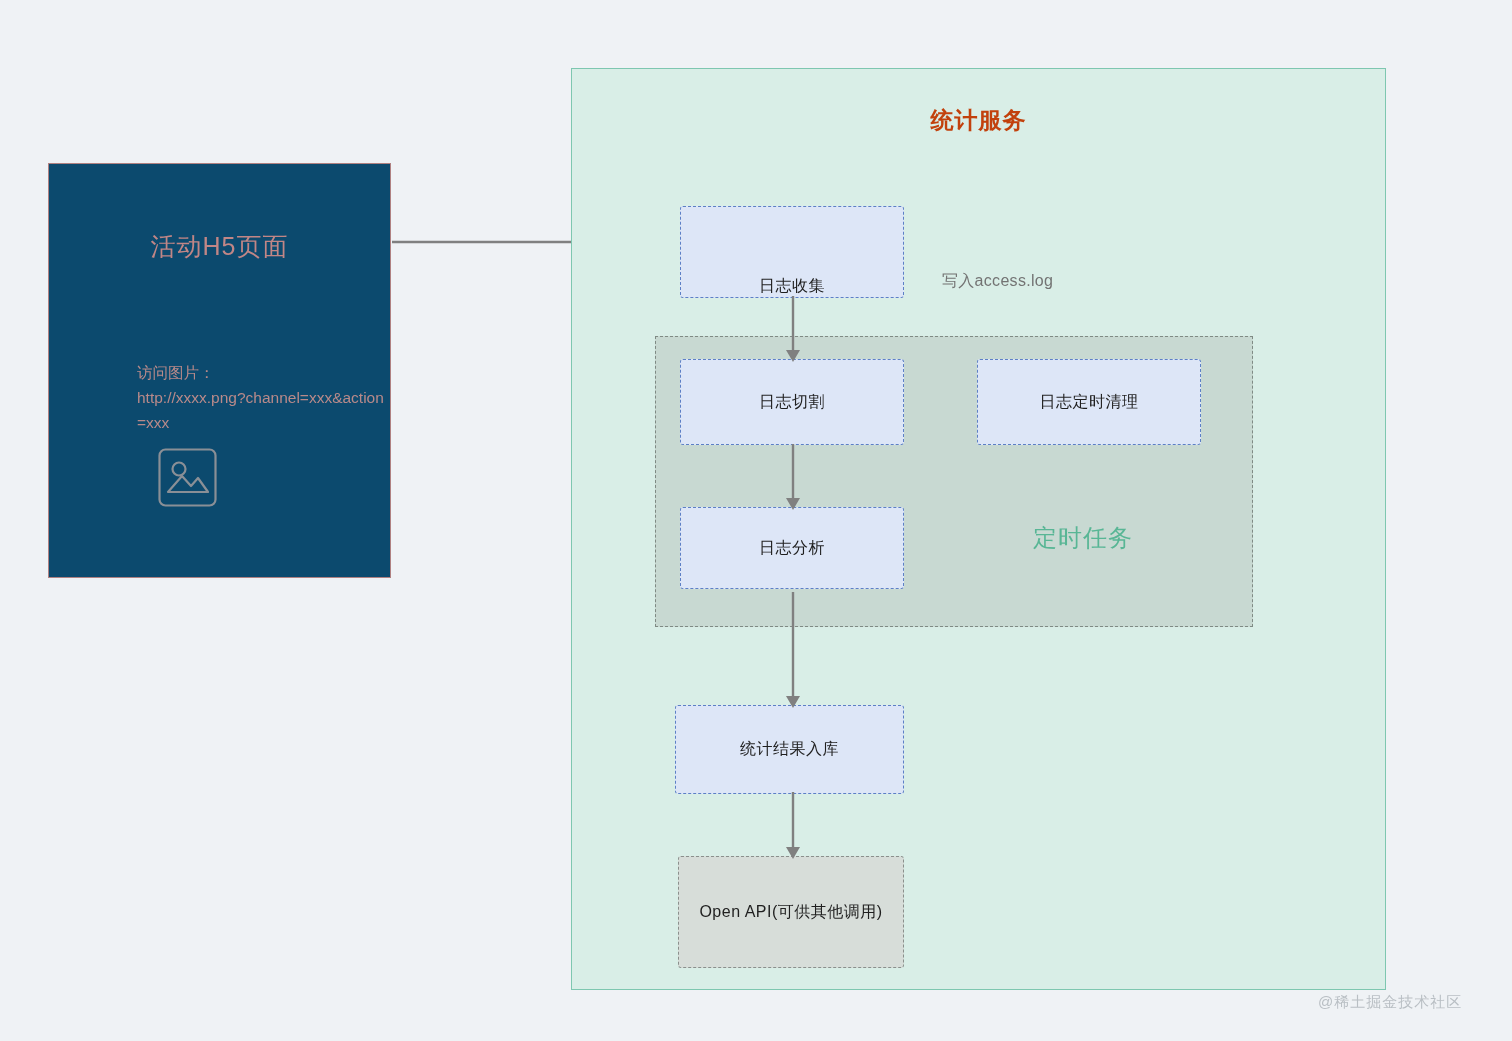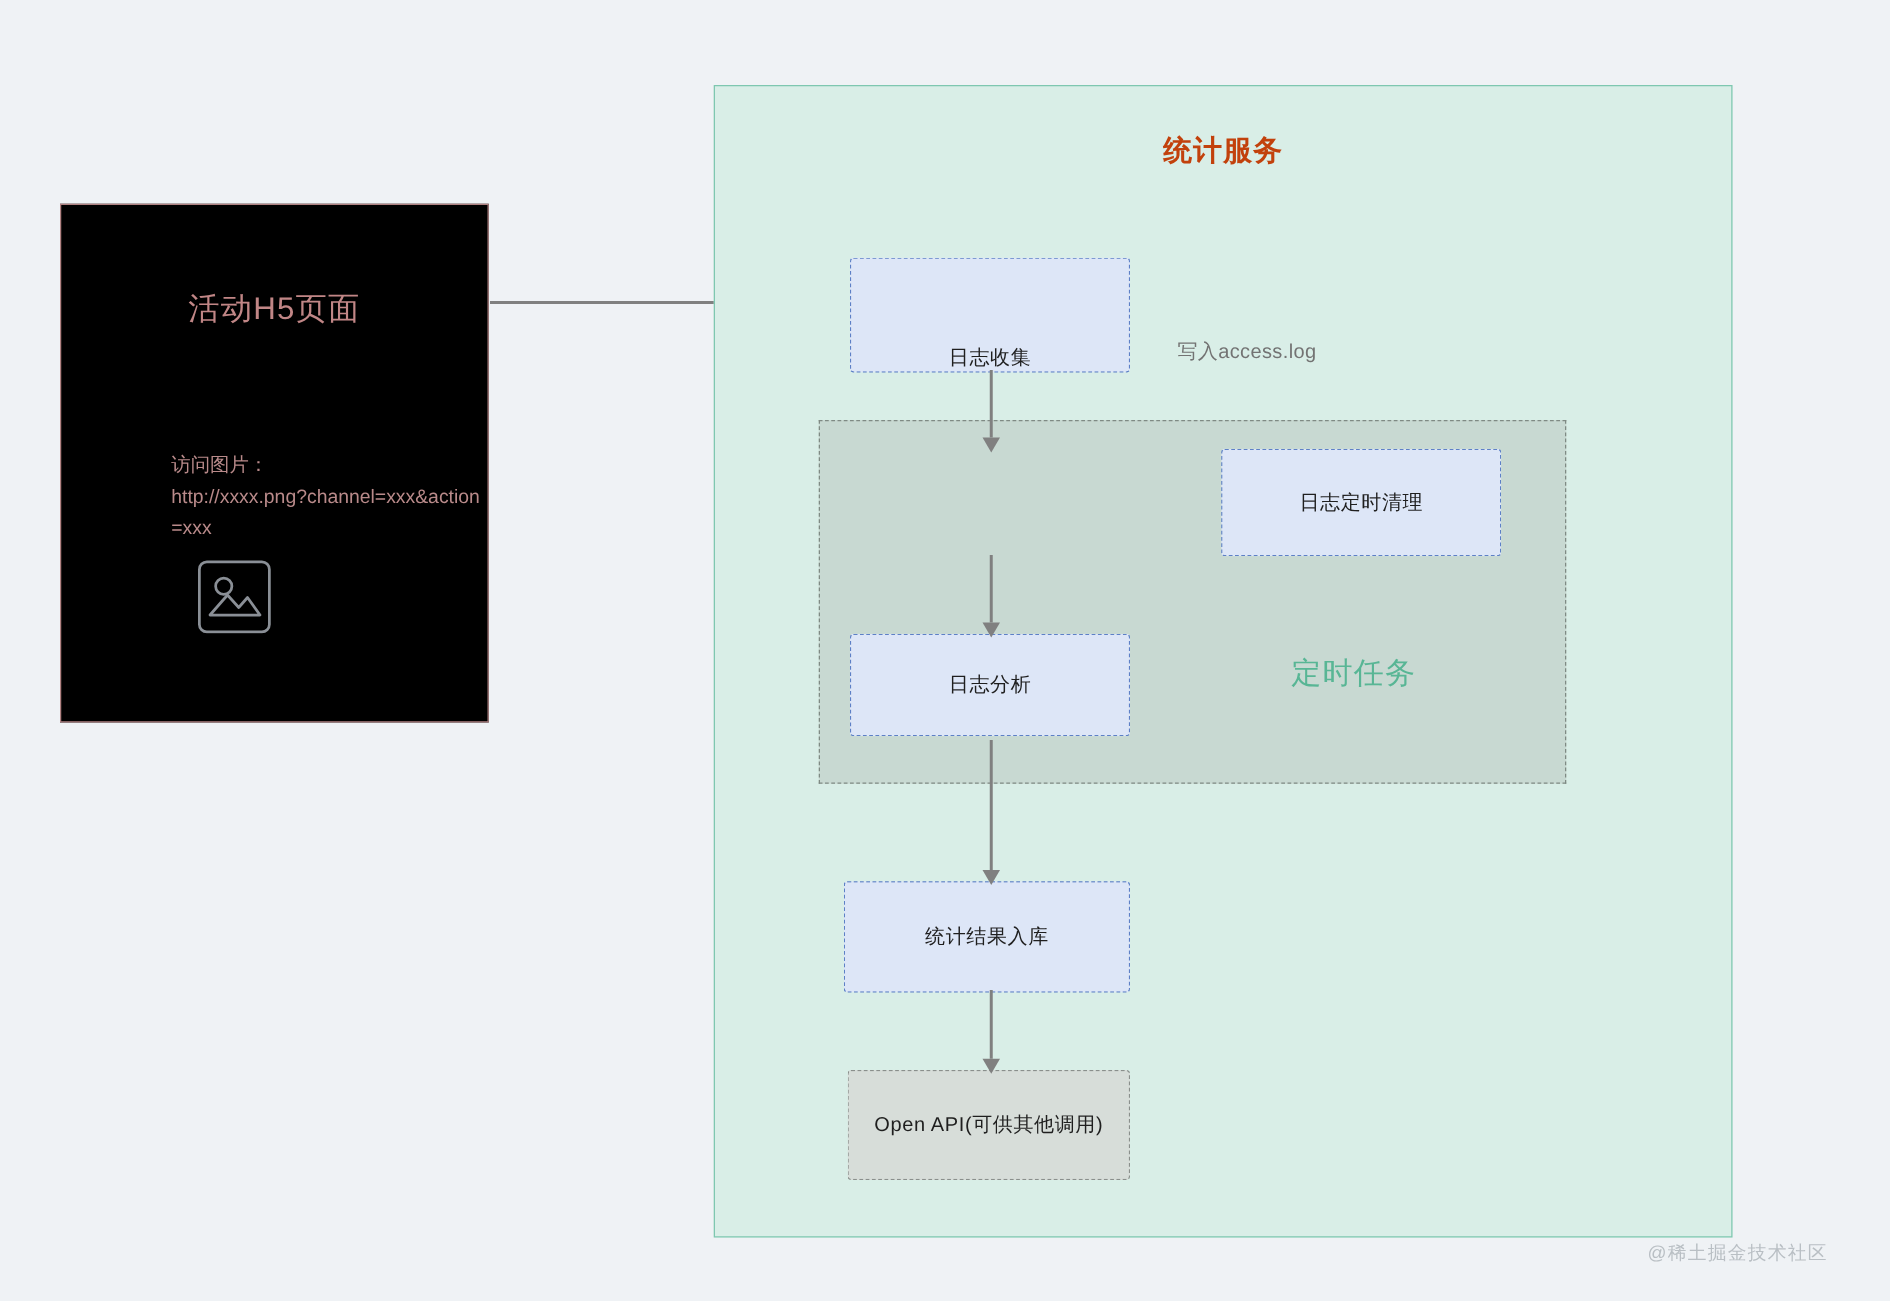--- a/index.html
+++ b/index.html
@@ -19,21 +19,21 @@
     height: 1041px;
   }
 
   
   #h5-panel {
     position: absolute;
     left: 48px;
     top: 163px;
     width: 343px;
     height: 415px;
-    background: #000000;
+    background: #0c4a6e;
     border: 1.5px solid #b08181;
     box-sizing: border-box;
   }
   #h5-title {
     position: absolute;
     left: 0;
     top: 66px;
     width: 100%;
     text-align: center;
     font-size: 25px;
@@ -102,21 +102,21 @@
   .node.gray {
     background: #d7ddd9;
     border: 1.5px dashed #8a8f8c;
   }
 
   #node-collect   { left: 680px; top: 206px; width: 224px; height: 92px; align-items: flex-end; }
   #node-split     { left: 680px; top: 359px; width: 224px; height: 86px; }
   #node-cleanup   { left: 977px; top: 359px; width: 224px; height: 86px; }
   #node-analyze   { left: 680px; top: 507px; width: 224px; height: 82px; }
   #node-store     { left: 675px; top: 705px; width: 229px; height: 89px; }
-  #node-openapi   { left: 678px; top: 856px; width: 226px; height: 88px; }
+  #node-openapi   { left: 678px; top: 856px; width: 226px; height: 112px; }
 
   
   #cron-container {
     position: absolute;
     left: 655px;
     top: 336px;
     width: 598px;
     height: 291px;
     box-sizing: border-box;
     background: rgba(180, 190, 183, 0.45);
@@ -192,20 +192,23 @@
     <div id="service-title">统计服务</div>
   </div>
 
   <div id="cron-container"></div>
   <div id="cron-label">定时任务</div>
 
   <div id="node-collect" class="node blue">
     <span>日志收集</span>
   </div>
 
+  <div id="node-split" class="node blue">
+    <span>日志切割</span>
+  </div>
 
   <div id="node-cleanup" class="node blue">
     <span>日志定时清理</span>
   </div>
 
   <div id="node-analyze" class="node blue">
     <span>日志分析</span>
   </div>
 
   <div id="node-store" class="node blue">

